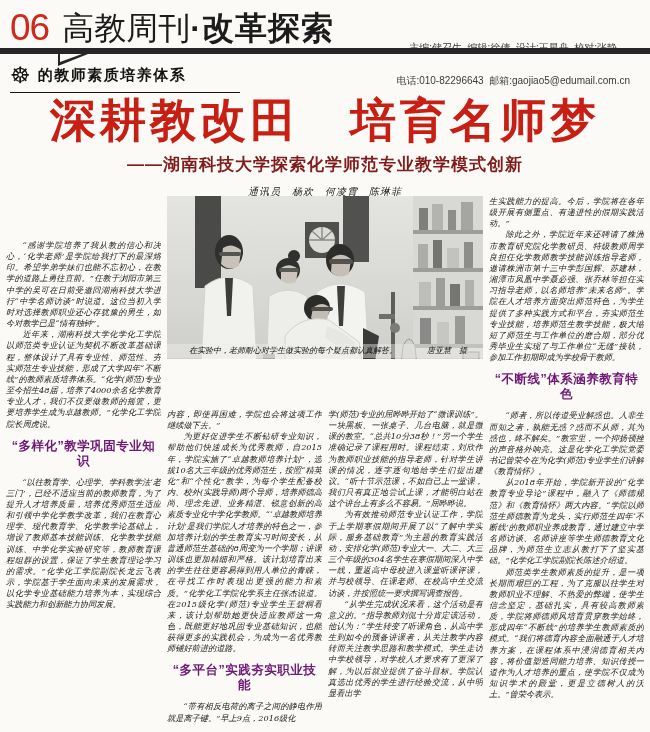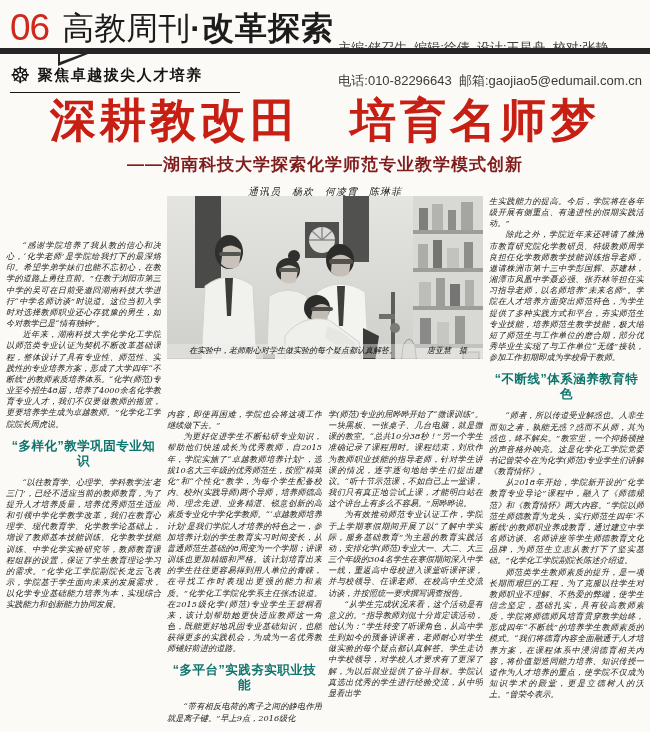--- a/index.html
+++ b/index.html
@@ -6,22 +6,22 @@
   .page{position:relative;width:650px;height:732px;background:#fbfaf7;overflow:hidden;
         font-family:"DejaVu Serif","Liberation Serif",serif;color:#1b1b1b;}
 
   
   .masthead{position:absolute;top:8px;left:10px;right:8px;height:40px;}
   .page-num{display:inline-block;vertical-align:top;color:#d0281c;font-size:37px;line-height:40px;
             font-family:"Liberation Sans",sans-serif;letter-spacing:-1px;}
   .section-title{display:inline-block;vertical-align:top;font-size:32px;line-height:40px;color:#1c1c1c;
             font-family:"Liberation Sans",sans-serif;margin-left:8px;}
   .section-title .bold{font-weight:bold;letter-spacing:1px;}
-  .staff{position:absolute;right:0;top:12px;font-size:13px;color:#3a3a3a;line-height:11px;
-         font-family:"Liberation Sans",sans-serif;white-space:pre-wrap;text-align:left;}
+  .staff{position:absolute;right:12px;top:12px;font-size:10px;color:#3a3a3a;line-height:11px;
+         font-family:"Liberation Sans",sans-serif;white-space:pre-wrap;text-align:center;}
 
   .rule-bar{position:absolute;top:48px;left:0;width:650px;height:6px;background:#262626;}
   .rule-tail-outer{position:absolute;top:54px;left:58px;width:0;height:0;
         border-right:30px solid transparent;border-top:12px solid #262626;}
   .rule-tail-inner{position:absolute;top:54px;left:60px;width:0;height:0;
         border-right:22px solid transparent;border-top:8px solid #fbfaf7;}
 
   
   .focus-badge{position:absolute;top:64px;left:10px;width:230px;display:flex;align-items:center;gap:7px;
         border-bottom:1.5px solid #161616;padding-bottom:5px;}
@@ -40,21 +40,21 @@
   
   .col{position:absolute;width:155px;text-align:justify;font-size:8.2px;line-height:11.15px;
        color:#1b1b1b;font-style:italic;overflow:hidden;}
   .col-1{left:6px;  top:196px;height:534px;margin-top:44px;}
   .col-2{left:167px;top:409px;height:321px;}
   .col-3{left:328px;top:409px;height:321px;}
   .col-4{left:489px;top:196px;height:534px;}
   .para{text-indent:2em;margin:0;}
   .para.cont{text-indent:0;}
   .col-heading{font-style:normal;font-family:"Liberation Sans",sans-serif;font-weight:bold;
-       font-size:12.5px;line-height:15px;color:#0f766e;text-align:center;text-indent:0;
+       font-size:12.5px;line-height:15px;color:#701a75;text-align:center;text-indent:0;
        margin:9px 0 8px;letter-spacing:0.5px;}
 
   
   .photo{position:absolute;left:167px;top:196px;width:316px;height:163px;background:#a3a3a3;overflow:hidden;}
   .photo svg{display:block;width:316px;height:209px;}
   .caption-row{position:absolute;left:0;right:0;bottom:1px;display:flex;justify-content:space-between;
        align-items:baseline;padding:1px 16px 2px 22px;font-size:8px;font-style:italic;color:#141414;
        background:rgba(238,238,235,0.45);}
 </style>
 </head>
@@ -70,21 +70,21 @@
       <div>电话:010-82296643  邮箱:gaojiao5@edumail.com.cn</div>
     </div>
   </div>
 
   <div class="rule-bar"></div>
   <div class="rule-tail-outer"></div>
   <div class="rule-tail-inner"></div>
 
   <div class="focus-badge">
     <span class="wheel-icon">☸</span>
-    <span class="badge-label">聚焦卓越拔尖人才培养</span>
+    <span class="badge-label">的教师素质培养体系</span>
   </div>
 
   <div class="headline">
     <h1>深耕教改田　培育名师梦</h1>
     <div class="subtitle">——湖南科技大学探索化学师范专业教学模式创新</div>
     <div class="byline">通讯员　杨欢　何凌霄　陈琳菲</div>
   </div>
 
   <figure class="photo" style="margin:0">
     <svg viewBox="0 0 316 209">
@@ -160,36 +160,36 @@
       <rect x="96" y="158" width="12" height="14" fill="#a9a9a6"></rect>
     </svg>
     <figcaption class="caption-row">
       <span>在实验中，老师耐心对学生做实验的每个疑点都认真解答。</span>
       <span>唐亚慧　摄</span>
     </figcaption>
   </figure>
 
   <div class="col col-1">
     <p class="para">“感谢学院培养了我从教的信心和决心，‘化学老师’是学院给我打下的最深烙印。希望学弟学妹们也能不忘初心，在教学的道路上勇往直前。”任教于浏阳市第三中学的吴可在日前受邀回湖南科技大学进行“中学名师访谈”时说道。这位当初入学时对选择教师职业还心存犹豫的男生，如今对教学已是“情有独钟”。</p>
-    <p class="para">近年来，湖南科技大学化学化工学院以师范类专业认证为契机不断改革基础课程，整体设计了具有专业性、师范性、实践性的专业培养方案，形成了大学四年“不断线”的教师素质培养体系。“化学(师范)专业至今招生48届，培养了4000余名化学教育专业人才，我们不仅要做教师的摇篮，更要培养学生成为卓越教师。”化学化工学院院长周虎说。</p>
+    <p class="para">近年来，湖南科技大学化学化工学院以师范类专业认证为契机不断改革基础课程，整体设计了具有专业性、师范性、夯实师范生专业技能，形成了大学四年“不断线”的教师素质培养体系。“化学(师范)专业至今招生48届，培养了4000余名化学教育专业人才，我们不仅要做教师的摇篮，更要培养学生成为卓越教师。”化学化工学院院长周虎说。</p>
     <div class="col-heading">“多样化”教学巩固专业知识</div>
     <p class="para">“以往教育学、心理学、学科教学法‘老三门’，已经不适应当前的教师教育，为了提升人才培养质量，培养优秀师范生适应和引领中学化学教学改革，我们在教育心理学、现代教育学、化学教学论基础上，增设了教师基本技能训练、化学教学技能训练、中学化学实验研究等，教师教育课程组群的设置，保证了学生教育理论学习的需求。”化学化工学院副院长龙云飞表示，学院基于学生面向未来的发展需求，以化学专业基础能力培养为本，实现综合实践能力和创新能力协同发展。</p>
   </div>
 
   <div class="col col-2">
     <p class="para cont">内容，即使再困难，学院也会将这项工作继续做下去。”</p>
     <p class="para">为更好促进学生不断钻研专业知识，帮助他们快速成长为优秀教师，自2015年，学院实施了“卓越教师培养计划”，选拔10名大三年级的优秀师范生，按照“精英化”和“个性化”教学，为每个学生配备校内、校外(实践导师)两个导师，培养师德高尚、理念先进、业务精湛、锐意创新的高素质专业化中学化学教师。“‘卓越教师培养计划’是我们学院人才培养的特色之一，参加培养计划的学生教育实习时间变长，从普通师范生基础的8周变为一个学期；讲课训练也更加精细和严格。该计划培育出来的学生往往更容易得到用人单位的青睐，在寻找工作时表现出更强的能力和素质。”化学化工学院化学系主任张杰说道。在2015级化学(师范)专业学生王碧桐看来，该计划帮助她更快适应教师这一角色，既能更好地巩固专业基础知识，也能获得更多的实践机会，为成为一名优秀教师铺好前进的道路。</p>
     <div class="col-heading">“多平台”实践夯实职业技能</div>
     <p class="para">“带有相反电荷的离子之间的静电作用就是离子键。”早上9点，2016级化</p>
   </div>
 
   <div class="col col-3">
     <p class="para cont">学(师范)专业的屈晔晔开始了“微课训练”。一块黑板、一张桌子、几台电脑，就是微课的教室。“总共10分38秒！”另一个学生准确记录了课程用时。课程结束，刘欣作为教师职业技能的指导老师，针对学生讲课的情况，逐字逐句地给学生们提出建议。“听十节示范课，不如自己上一堂课，我们只有真正地尝试上课，才能明白站在这个讲台上有多么不容易。”屈晔晔说。</p>
     <p class="para">为有效推动师范专业认证工作，学院于上学期寒假期间开展了以“了解中学实际，服务基础教育”为主题的教育实践活动，安排化学(师范)专业大一、大二、大三三个年级的304名学生在寒假期间深入中学一线，重返高中母校进入课堂听课评课，并与校领导、任课老师、在校高中生交流访谈，并按照统一要求撰写调查报告。</p>
-    <p class="para">“从学生完成状况来看，这个活动是有意义的。”指导教师刘侃十分肯定该活动，他认为：“学生转变了听课角色，从高中学生到如今的预备讲课者，老师耐心对学生做实验的每个疑点都认真解答。学生走访中学校领导，对学校人才要求有了更深了解，为以后就业提供了奋斗目标。学院认真选出优秀的学生进行经验交流，从中明显看出学</p>
+    <p class="para">“从学生完成状况来看，这个活动是有意义的。”指导教师刘侃十分肯定该活动，他认为：“学生转变了听课角色，从高中学生到如今的预备讲课者，从关注教学内容转而关注教学思路和教学模式。学生走访中学校领导，对学校人才要求有了更深了解，为以后就业提供了奋斗目标。学院认真选出优秀的学生进行经验交流，从中明显看出学</p>
   </div>
 
   <div class="col col-4">
     <p class="para cont">生实践能力的提高。今后，学院将在各年级开展有侧重点、有递进性的假期实践活动。”</p>
     <p class="para">除此之外，学院近年来还聘请了株洲市教育研究院化学教研员、特级教师周学良担任化学教师教学技能训练指导老师，邀请株洲市第十三中学彭国辉、苏建林，湘潭市凤凰中学聂必强、张乔林等担任实习指导老师，以名师培养“未来名师”。学院在人才培养方面突出师范特色，为学生提供了多种实践方式和平台，夯实师范生专业技能，培养师范生教学技能，极大缩短了师范生与工作单位的磨合期，部分优秀毕业生实现了与工作单位“无缝”接轨，参加工作初期即成为学校骨干教师。</p>
     <div class="col-heading">“不断线”体系涵养教育特色</div>
     <p class="para">“师者，所以传道受业解惑也。人非生而知之者，孰能无惑？惑而不从师，其为惑也，终不解矣。”教室里，一个抑扬顿挫的声音格外响亮。这是化学化工学院党委书记曾荣今在为化学(师范)专业学生们讲解《教育情怀》。</p>
     <p class="para">从2018年开始，学院新开设的“化学教育专业导论”课程中，融入了《师德规范》和《教育情怀》两大内容。“学院以师范生师德教育为龙头，实行师范生四年‘不断线’的教师职业养成教育，通过建立中学名师访谈、名师讲座等学生师德教育文化品牌，为师范生立志从教打下了坚实基础。”化学化工学院副院长陈述介绍道。</p>
     <p class="para">师范类学生教师素质的提升，是一项长期而艰巨的工程，为了克服以往学生对教师职业不理解、不热爱的弊端，使学生信念坚定，基础扎实，具有较高教师素质，学院将师德师风培育贯穿教学始终，形成四年“不断线”的培养学生教师素质的模式。“我们将德育内容全面融通于人才培养方案，在课程体系中浸润德育相关内容，将价值塑造同能力培养、知识传授一道作为人才培养的重点，使学院不仅成为知识学术的殿堂，更是立德树人的沃土。”曾荣今表示。</p>
   </div>

